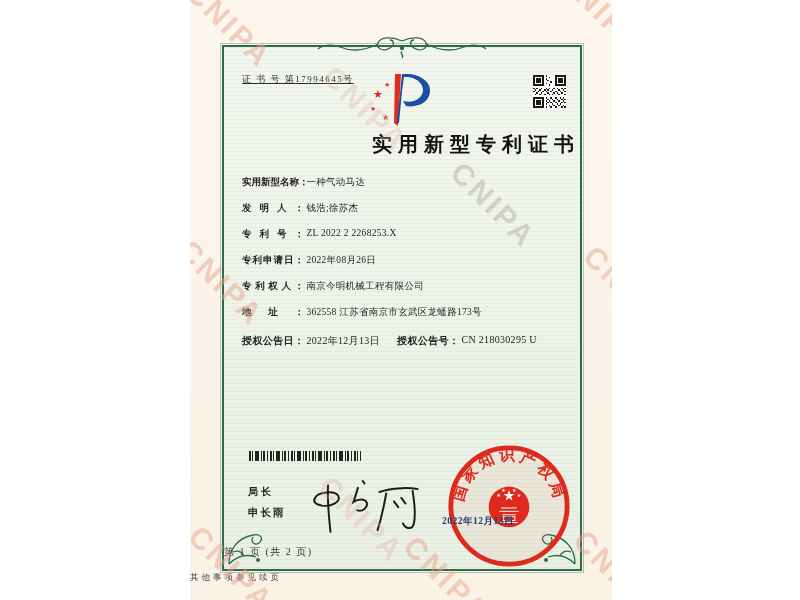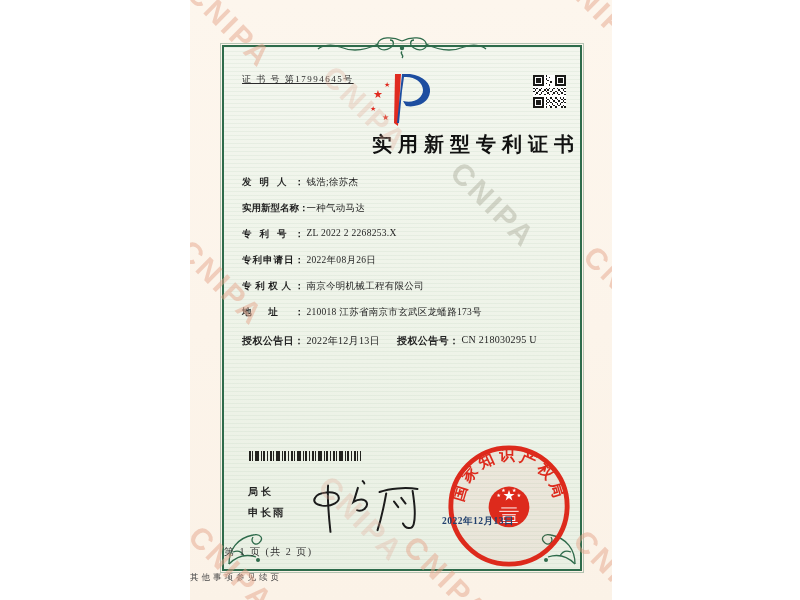--- a/index.html
+++ b/index.html
@@ -156,42 +156,42 @@
           <rect x="16" y="2" width="3" height="3"></rect>
           <rect x="2" y="16" width="3" height="3"></rect>
         <path d="M8 0h1v1H8zM10 1h1v1h-1zM8 2h1v1H8zM9 3h1v1H9zM11 4h1v1h-1zM8 5h1v1H8zM10 6h1v1h-1zM0 8h1v1H0zM2 8h1v1H2zM5 8h1v1H5zM8 8h1v1H8zM10 8h1v1h-1zM13 8h1v1h-1zM15 8h1v1h-1zM18 8h1v1h-1zM20 8h1v1h-1zM1 9h1v1H1zM4 9h1v1H4zM7 9h1v1H7zM9 9h1v1H9zM12 9h1v1h-1zM16 9h1v1h-1zM19 9h1v1h-1zM0 10h1v1H0zM3 10h1v1H3zM6 10h1v1H6zM8 10h1v1H8zM11 10h1v1h-1zM14 10h1v1h-1zM17 10h1v1h-1zM20 10h1v1h-1zM2 11h1v1H2zM5 11h1v1H5zM9 11h1v1H9zM13 11h1v1h-1zM15 11h1v1h-1zM18 11h1v1h-1zM1 12h1v1H1zM4 12h1v1H4zM7 12h1v1H7zM10 12h1v1h-1zM12 12h1v1h-1zM16 12h1v1h-1zM20 12h1v1h-1zM8 14h1v1H8zM11 14h1v1h-1zM14 14h1v1h-1zM17 14h1v1h-1zM19 14h1v1h-1zM9 15h1v1H9zM12 15h1v1h-1zM15 15h1v1h-1zM18 15h1v1h-1zM20 15h1v1h-1zM8 16h1v1H8zM10 16h1v1h-1zM13 16h1v1h-1zM16 16h1v1h-1zM19 16h1v1h-1zM9 17h1v1H9zM11 17h1v1h-1zM14 17h1v1h-1zM18 17h1v1h-1zM20 17h1v1h-1zM8 18h1v1H8zM12 18h1v1h-1zM15 18h1v1h-1zM17 18h1v1h-1zM10 19h1v1h-1zM13 19h1v1h-1zM16 19h1v1h-1zM19 19h1v1h-1zM8 20h1v1H8zM11 20h1v1h-1zM14 20h1v1h-1zM18 20h1v1h-1zM20 20h1v1h-1z"></path>
       </g>
     </svg>
 
     <div class="title">实用新型专利证书</div>
 
     <div class="fields">
       <div class="frow">
+        <span class="flabel">实用新型名称：</span>
+        <span class="fvalue">一种气动马达</span>
+      </div>
+      <div class="frow">
         <span class="flabel">发明人：</span>
         <span class="fvalue">钱浩;徐苏杰</span>
       </div>
       <div class="frow">
-        <span class="flabel">实用新型名称：</span>
-        <span class="fvalue">一种气动马达</span>
-      </div>
-      <div class="frow">
         <span class="flabel">专利号：</span>
         <span class="fvalue">ZL 2022 2 2268253.X</span>
       </div>
       <div class="frow">
         <span class="flabel">专利申请日：</span>
         <span class="fvalue">2022年08月26日</span>
       </div>
       <div class="frow">
         <span class="flabel">专利权人：</span>
         <span class="fvalue">南京今明机械工程有限公司</span>
       </div>
       <div class="frow">
         <span class="flabel">地址：</span>
-        <span class="fvalue">210018 江苏省南京市玄武区龙蟠路173号</span>
+        <span class="fvalue">362558 江苏省南京市玄武区龙蟠路173号</span>
       </div>
     </div>
 
     <div class="grant">
       <span>
         <span class="flabel">授权公告日：</span>
         <span class="fvalue">2022年12月13日</span>
       </span>
       <span class="second">
         <span class="flabel">授权公告号：</span>

